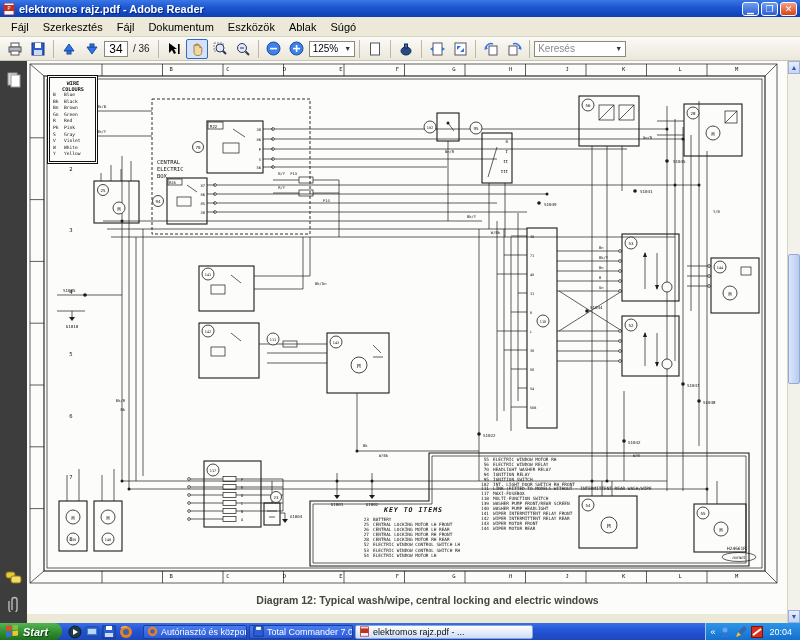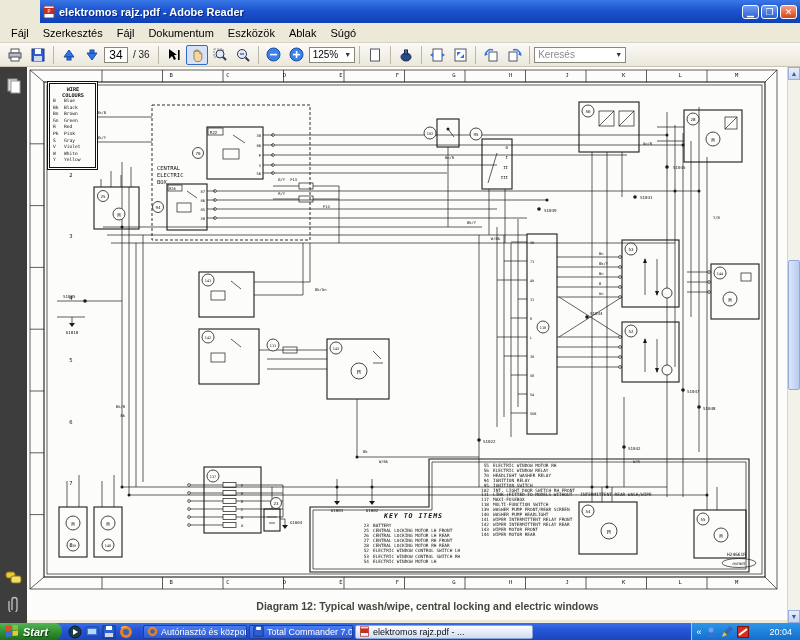--- a/index.html
+++ b/index.html
@@ -1,20 +1,20 @@
 <!DOCTYPE html>
 <html><head>
 <meta charset="utf-8">
 <style>
   * { margin:0; padding:0; box-sizing:border-box; }
   html,body { width:800px; height:640px; overflow:hidden; font-family:"Liberation Sans",sans-serif; }
   .app { width:800px; height:640px; display:flex; flex-direction:column; background:#ece9d8; }
 
   
-  .titlebar { height:23px; background:linear-gradient(180deg,#3a77e6 0%,#1c55cf 45%,#0f3fb4 100%); display:flex; align-items:center; padding:0 3px; flex:0 0 auto;margin-left:40px; }
+  .titlebar { height:17px; background:linear-gradient(180deg,#3a77e6 0%,#1c55cf 45%,#0f3fb4 100%); display:flex; align-items:center; padding:0 3px; flex:0 0 auto; }
   .titlebar .ticon { width:12px; height:12px; margin-right:4px; }
   .titlebar .ttext { color:#fff; font-size:11px; font-weight:bold; text-shadow:1px 1px 1px #00237a; flex:1; white-space:nowrap; overflow:hidden; }
   .winbtn { width:17px; height:14px; margin-left:2px; border:1px solid #fff; border-radius:3px; color:#fff; font-size:9px; line-height:12px; text-align:center; background:linear-gradient(180deg,#6f9ef0,#2a5fd4); }
   .winbtn.close { background:linear-gradient(180deg,#f3a08a,#d64215); }
 
   
   .menubar { height:20px; background:#ece9d8; border-bottom:1px solid #d8d4c4; display:flex; align-items:center; padding-left:4px; flex:0 0 auto; }
   .menu-item { font-size:11px; padding:1px 7px; color:#000; }
 
   
@@ -73,21 +73,21 @@
   .startbtn { height:17px; padding:0 14px 0 6px; background:linear-gradient(180deg,#55b555,#2d8a2d 60%,#1f701f); border-radius:0 8px 8px 0; display:flex; align-items:center; gap:4px; color:#fff; font-weight:bold; font-style:italic; font-size:11px; text-shadow:1px 1px 1px #0c400c; }
   .ql { display:flex; align-items:center; gap:3px; padding:0 6px; }
   .qlicon { width:14px; height:14px; }
   .taskbtns { display:flex; gap:2px; margin-left:4px; }
   .taskbtn { height:14px; width:104px; background:linear-gradient(180deg,#4a7df0,#2c5ad8); border:1px solid #1c3f9e; border-radius:2px; color:#fff; font-size:9px; display:flex; align-items:center; gap:3px; padding:0 3px; white-space:nowrap; overflow:hidden; }
   .taskbtn.active { width:178px; background:linear-gradient(180deg,#fdfefe,#cddcf5); color:#111; border-color:#8aa6d8; }
   .ticon14 { width:11px; height:11px; flex:0 0 auto; }
   .tray { margin-left:auto; height:17px; background:linear-gradient(180deg,#2f95e8,#1270cf); border-left:1px solid #9cc7f0; display:flex; align-items:center; gap:4px; padding:0 8px 0 4px; }
   .tray .chev { color:#fff; font-size:9px; }
   .trayicon { width:12px; height:12px; }
-  .clock { color:#fff; font-size:9px; margin-left:16px; }
+  .clock { color:#fff; font-size:9px; margin-left:2px; }
 
   
   .w { stroke:#1b1b1b; stroke-width:0.7; fill:none; }
   .wd { stroke:#1b1b1b; stroke-width:0.9; fill:none; stroke-dasharray:3,2; }
   .bx { fill:none; stroke:#1b1b1b; stroke-width:1.1; }
   .bx2 { fill:none; stroke:#1b1b1b; stroke-width:0.7; }
   .cir { fill:#fcfcfa; stroke:#1b1b1b; stroke-width:0.8; }
   .dot { fill:#1b1b1b; }
   .cn { fill:#fcfcfa; stroke:#1b1b1b; stroke-width:0.7; }
   text.t { font-family:"DejaVu Sans Mono",monospace; fill:#111; }

